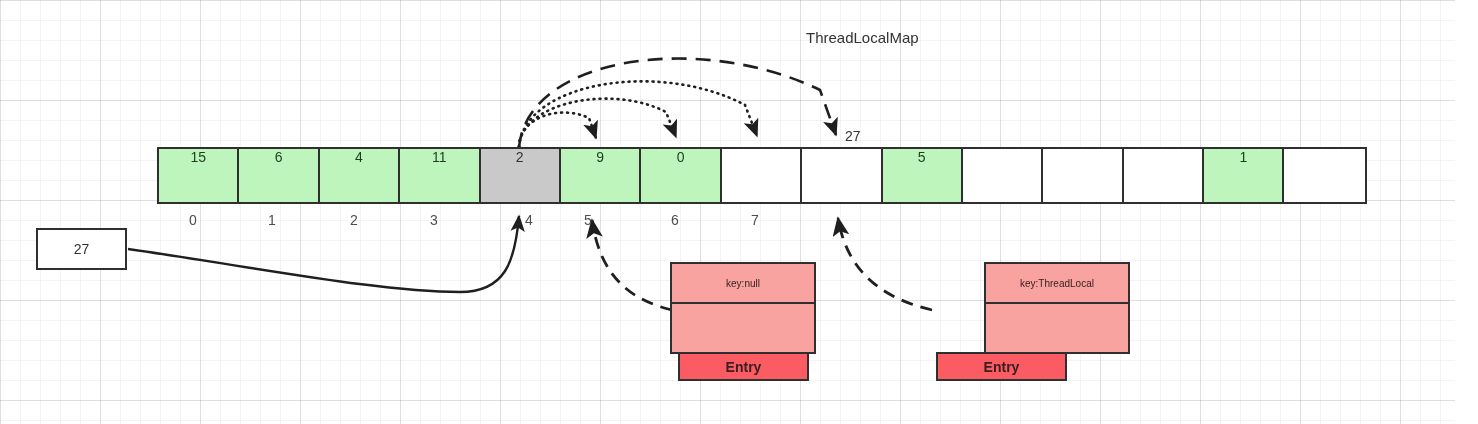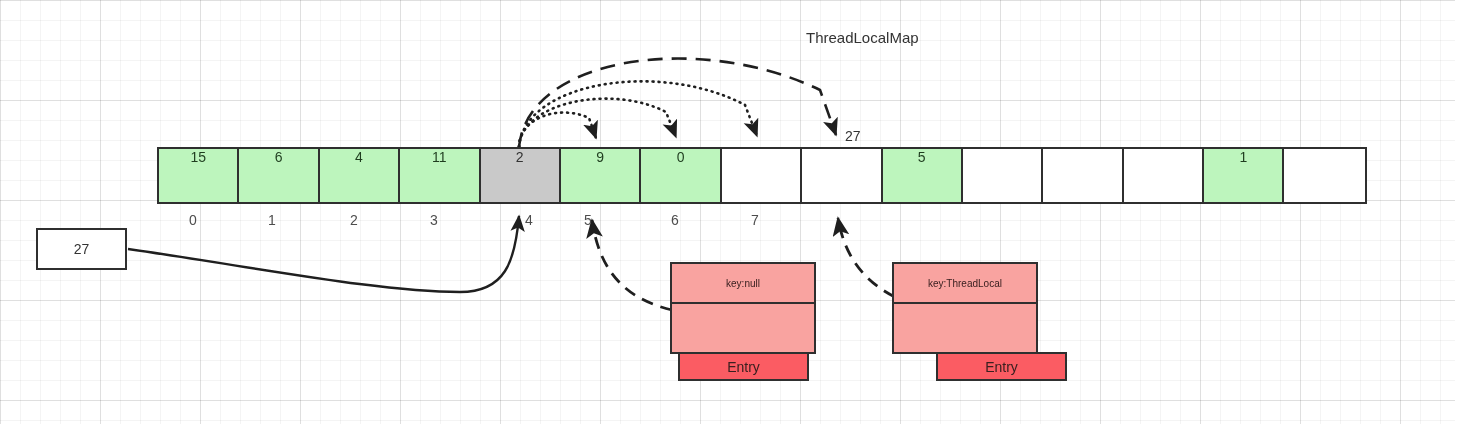--- a/index.html
+++ b/index.html
@@ -95,20 +95,21 @@
     position: absolute;
     height: 29px;
     background: #fb5c63;
     border: 2px solid #2f2f2f;
     box-sizing: border-box;
     display: flex;
     align-items: center;
     justify-content: center;
     font-size: 14px;
     color: #3a2020;
+    font-weight: bold;
   }
   .entry-main {
     position: absolute;
     border: 2px solid #2f2f2f;
     box-sizing: border-box;
     background: #f9a3a0;
   }
   .entry-row {
     height: 40px;
     display: flex;
@@ -214,18 +215,18 @@
 
   <div class="entry-group" style="left:0; top:0;">
     <div class="entry-bar" style="left:678px; top:352px; width:131px;">Entry</div>
     <div class="entry-main" style="left:670px; top:262px; width:146px; height:92px;">
       <div class="entry-row top">key:null</div>
     </div>
   </div>
 
   <div class="entry-group" style="left:0; top:0;">
     <div class="entry-bar" style="left:936px; top:352px; width:131px;">Entry</div>
-    <div class="entry-main" style="left:892px; top:262px; width:146px; height:92px;">
+    <div class="entry-main" style="left:984px; top:262px; width:146px; height:92px;">
       <div class="entry-row top">key:ThreadLocal</div>
     </div>
   </div>
 
 </div>
 
 </body></html>

